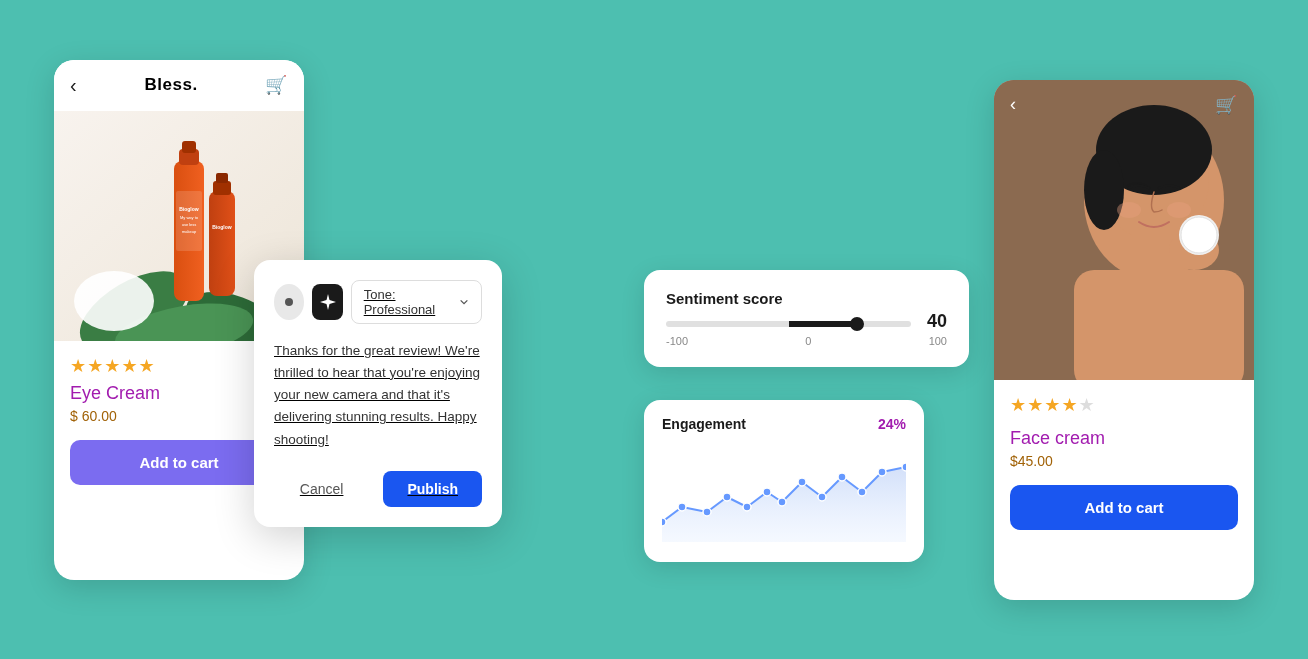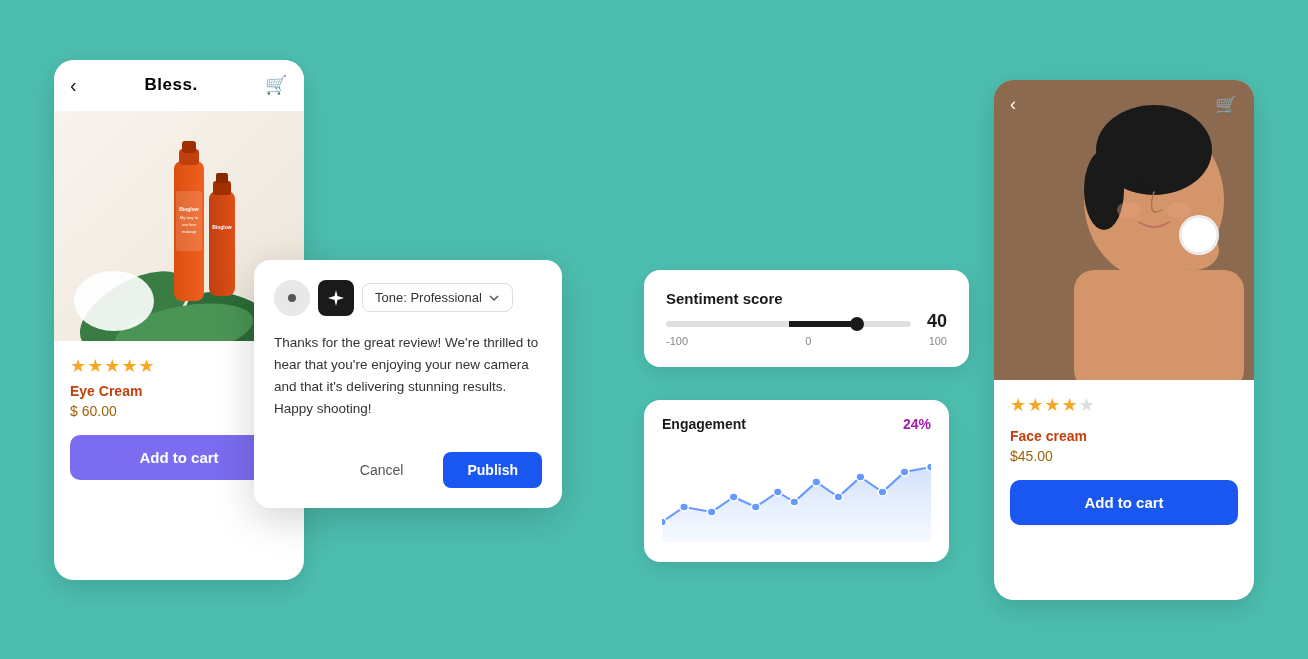--- a/index.html
+++ b/index.html
@@ -61,23 +61,23 @@
     }
 
     .stars {
       color: #f5a623;
       font-size: 18px;
       letter-spacing: 1px;
       margin-bottom: 6px;
     }
 
     .product-name {
-      font-weight: 700;
-      font-size: 14px;
-      color: #c2410c;
+      font-weight: 400;
+      font-size: 18px;
+      color: #a21caf;
       margin-bottom: 4px;
     }
 
     .product-price {
       font-size: 14px;
       color: #a16207;
       margin-bottom: 16px;
     }
 
     .btn-add-cart-purple {
@@ -104,26 +104,27 @@
       font-weight: 600;
       cursor: pointer;
       text-align: center;
     }
 
     
     .card-ai-reply {
       position: absolute;
       left: 200px;
       top: 220px;
-      width: 308px;
+      width: 248px;
       background: #fff;
       border-radius: 16px;
       padding: 20px;
       box-shadow: 0 10px 40px rgba(0,0,0,0.18);
       z-index: 10;
+      text-decoration: underline;
     }
 
     .ai-reply-toolbar {
       display: flex;
       align-items: center;
       gap: 8px;
       margin-bottom: 16px;
     }
 
     .ai-dot-btn {
@@ -249,21 +250,21 @@
       color: #888;
       margin-top: 4px;
       gap: 16px;
     }
 
     
     .card-engagement {
       position: absolute;
       left: 590px;
       top: 360px;
-      width: 305px;
+      width: 280px;
       background: #fff;
       border-radius: 16px;
       padding: 16px 18px;
       box-shadow: 0 6px 25px rgba(0,0,0,0.12);
       z-index: 5;
     }
 
     .engagement-header {
       display: flex;
       justify-content: space-between;

